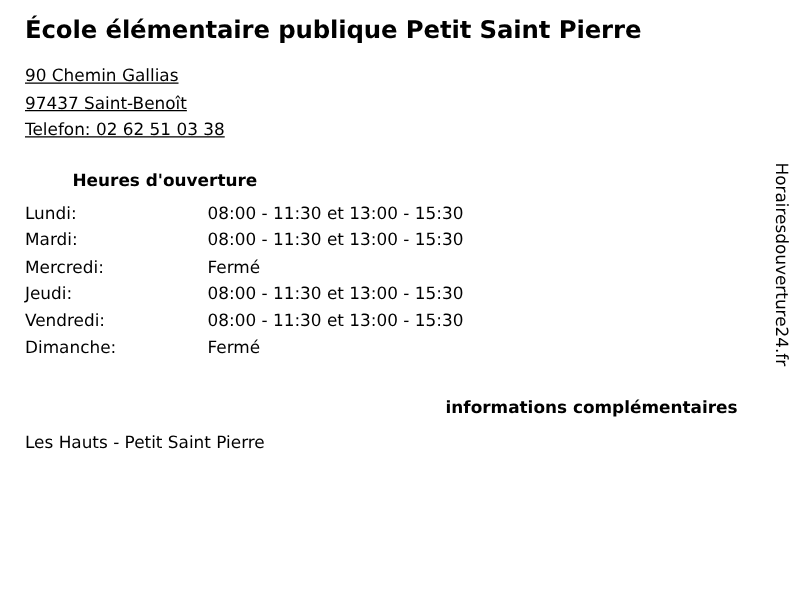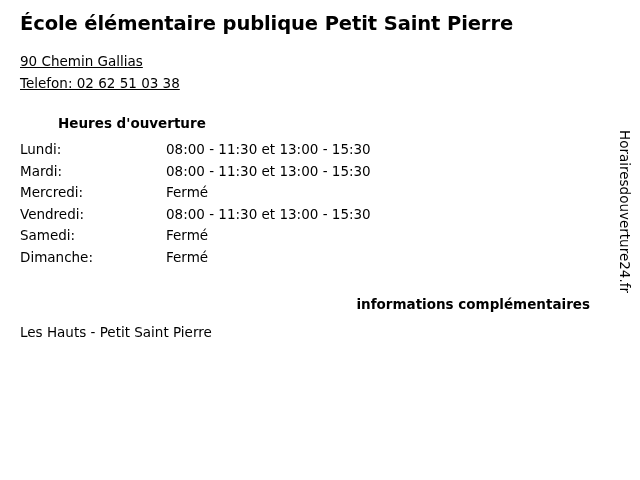--- a/index.html
+++ b/index.html
@@ -93,46 +93,47 @@
 <body>
 
 <div class="page">
 
   <div class="content">
 
     <h1 class="title">École élémentaire publique Petit Saint Pierre</h1>
 
     <div class="address">
       <div>90 Chemin Gallias</div>
+      <div>97437 Saint-Benoît</div>
       <div>Telefon: 02 62 51 03 38</div>
     </div>
 
     <div class="section-heading">Heures d'ouverture</div>
 
     <table class="hours">
       <tbody>
         <tr>
           <td class="day">Lundi:</td>
           <td class="value">08:00 - 11:30 et 13:00 - 15:30</td>
         </tr>
         <tr>
           <td class="day">Mardi:</td>
           <td class="value">08:00 - 11:30 et 13:00 - 15:30</td>
         </tr>
         <tr>
           <td class="day">Mercredi:</td>
           <td class="value">Fermé</td>
         </tr>
         <tr>
-          <td class="day">Vendredi:</td>
+          <td class="day">Jeudi:</td>
           <td class="value">08:00 - 11:30 et 13:00 - 15:30</td>
         </tr>
         <tr>
-          <td class="day">Samedi:</td>
-          <td class="value">Fermé</td>
+          <td class="day">Vendredi:</td>
+          <td class="value">08:00 - 11:30 et 13:00 - 15:30</td>
         </tr>
         <tr>
           <td class="day">Dimanche:</td>
           <td class="value">Fermé</td>
         </tr>
       </tbody>
     </table>
 
     <div class="extra-heading">informations complémentaires</div>
     <div class="extra-text">Les Hauts - Petit Saint Pierre</div>

